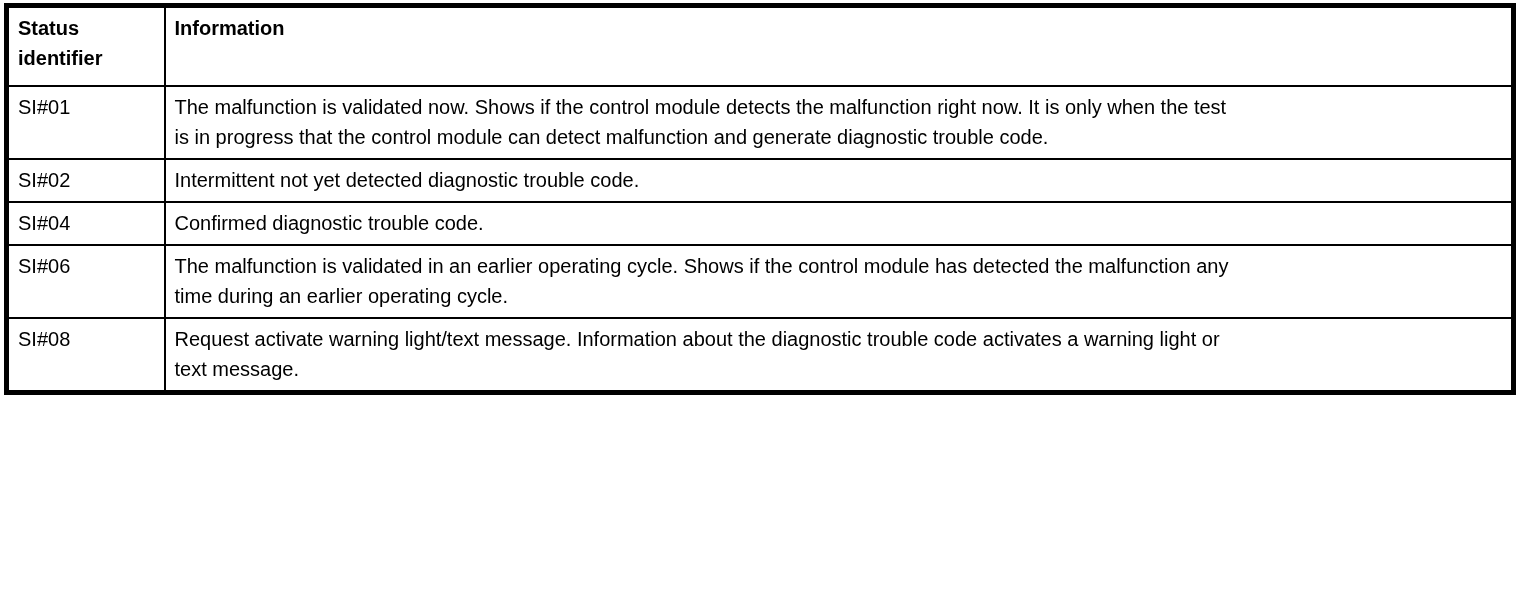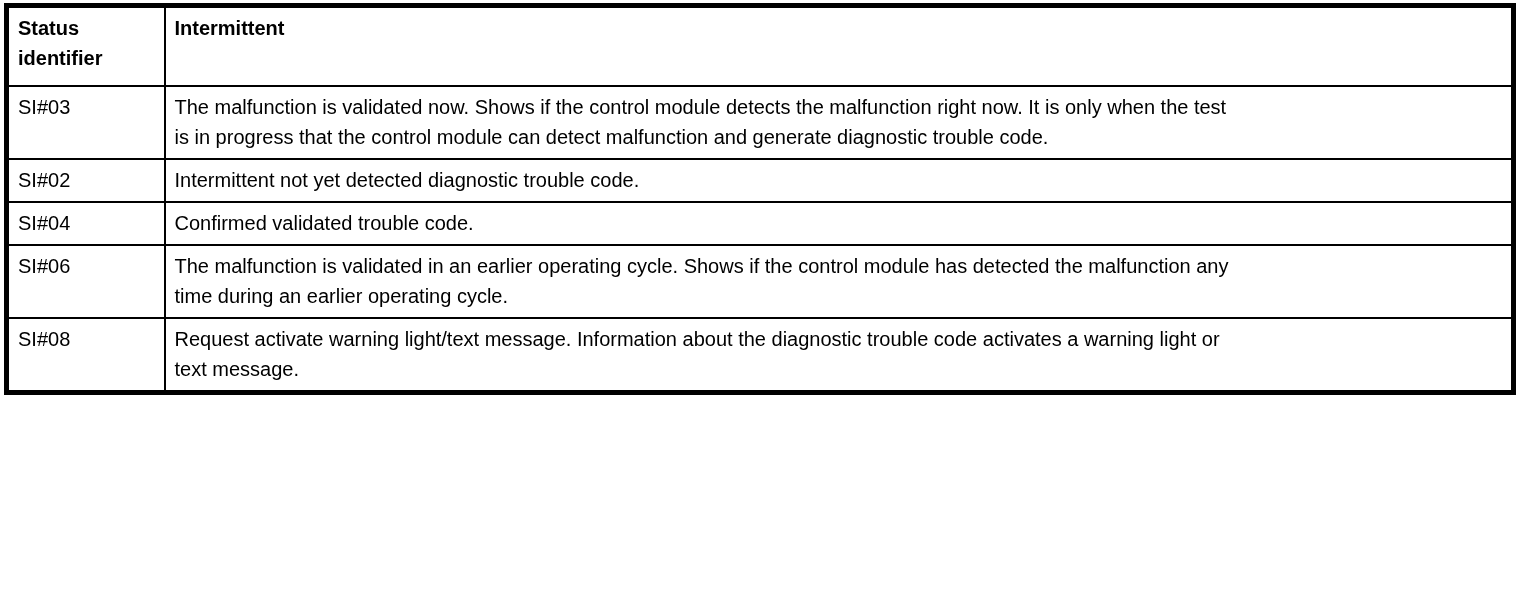--- a/index.html
+++ b/index.html
@@ -59,36 +59,36 @@
 
 <div class="page">
   <table class="status-table">
     <colgroup>
       <col class="col-id">
       <col class="col-expl">
     </colgroup>
     <thead>
       <tr>
         <th class="header-cell">Status identifier</th>
-        <th class="header-cell">Intermittent</th>
+        <th class="header-cell">Information</th>
       </tr>
     </thead>
     <tbody>
       <tr>
-        <td class="id-cell">SI#03</td>
+        <td class="id-cell">SI#01</td>
         <td class="expl-cell">The malfunction is validated now. Shows if the control module detects the malfunction right now. It is only when the test
 is in progress that the control module can detect malfunction and generate diagnostic trouble code.</td>
       </tr>
       <tr>
         <td class="id-cell">SI#02</td>
         <td class="expl-cell">Intermittent not yet detected diagnostic trouble code.</td>
       </tr>
       <tr>
         <td class="id-cell">SI#04</td>
-        <td class="expl-cell">Confirmed validated trouble code.</td>
+        <td class="expl-cell">Confirmed diagnostic trouble code.</td>
       </tr>
       <tr>
         <td class="id-cell">SI#06</td>
         <td class="expl-cell">The malfunction is validated in an earlier operating cycle. Shows if the control module has detected the malfunction any
 time during an earlier operating cycle.</td>
       </tr>
       <tr>
         <td class="id-cell">SI#08</td>
         <td class="expl-cell">Request activate warning light/text message. Information about the diagnostic trouble code activates a warning light or
 text message.</td>

